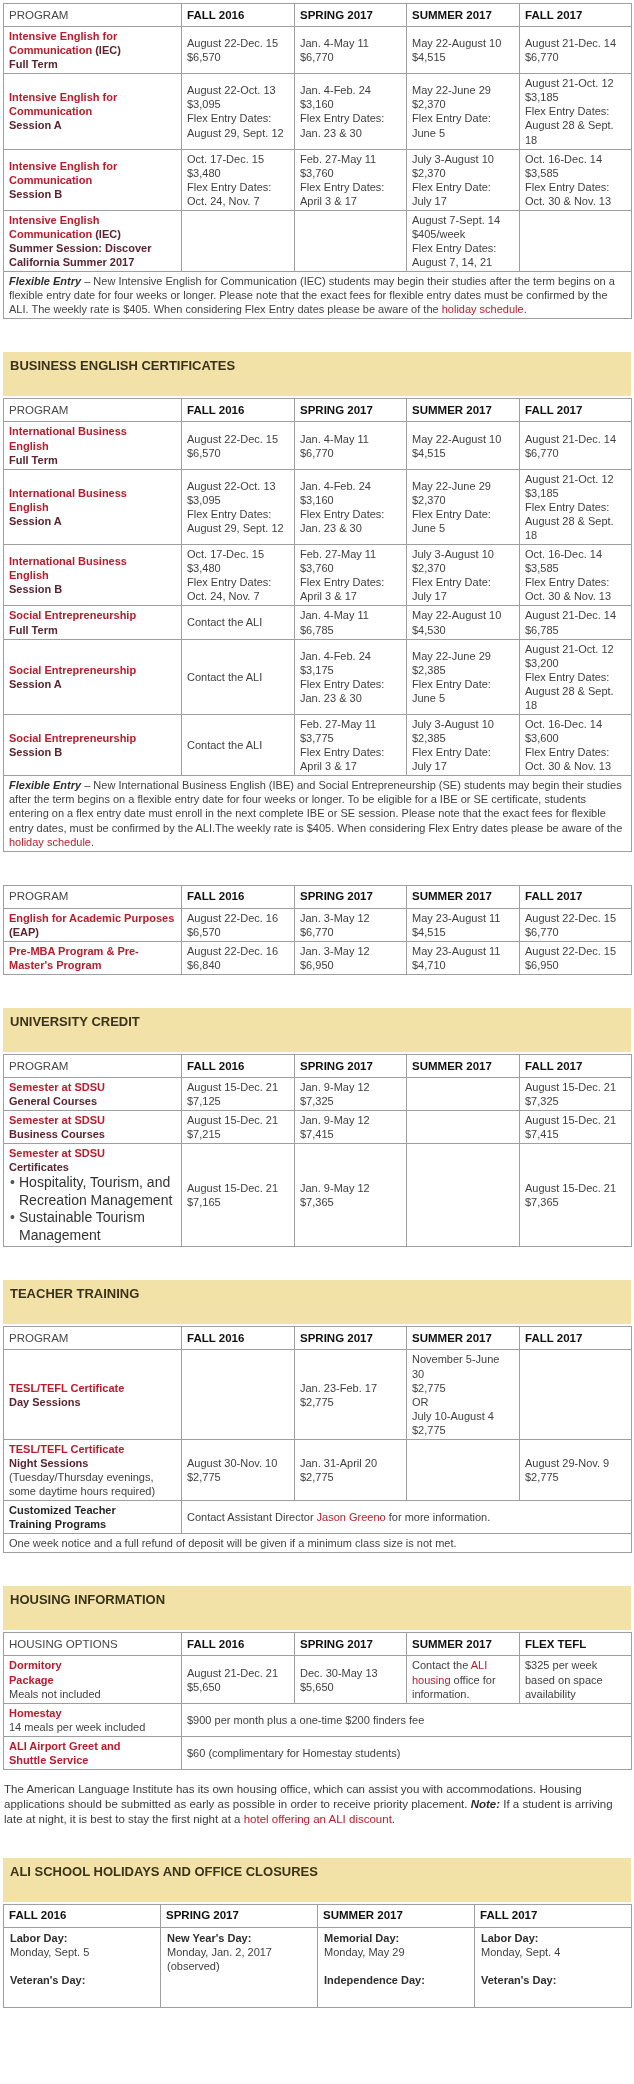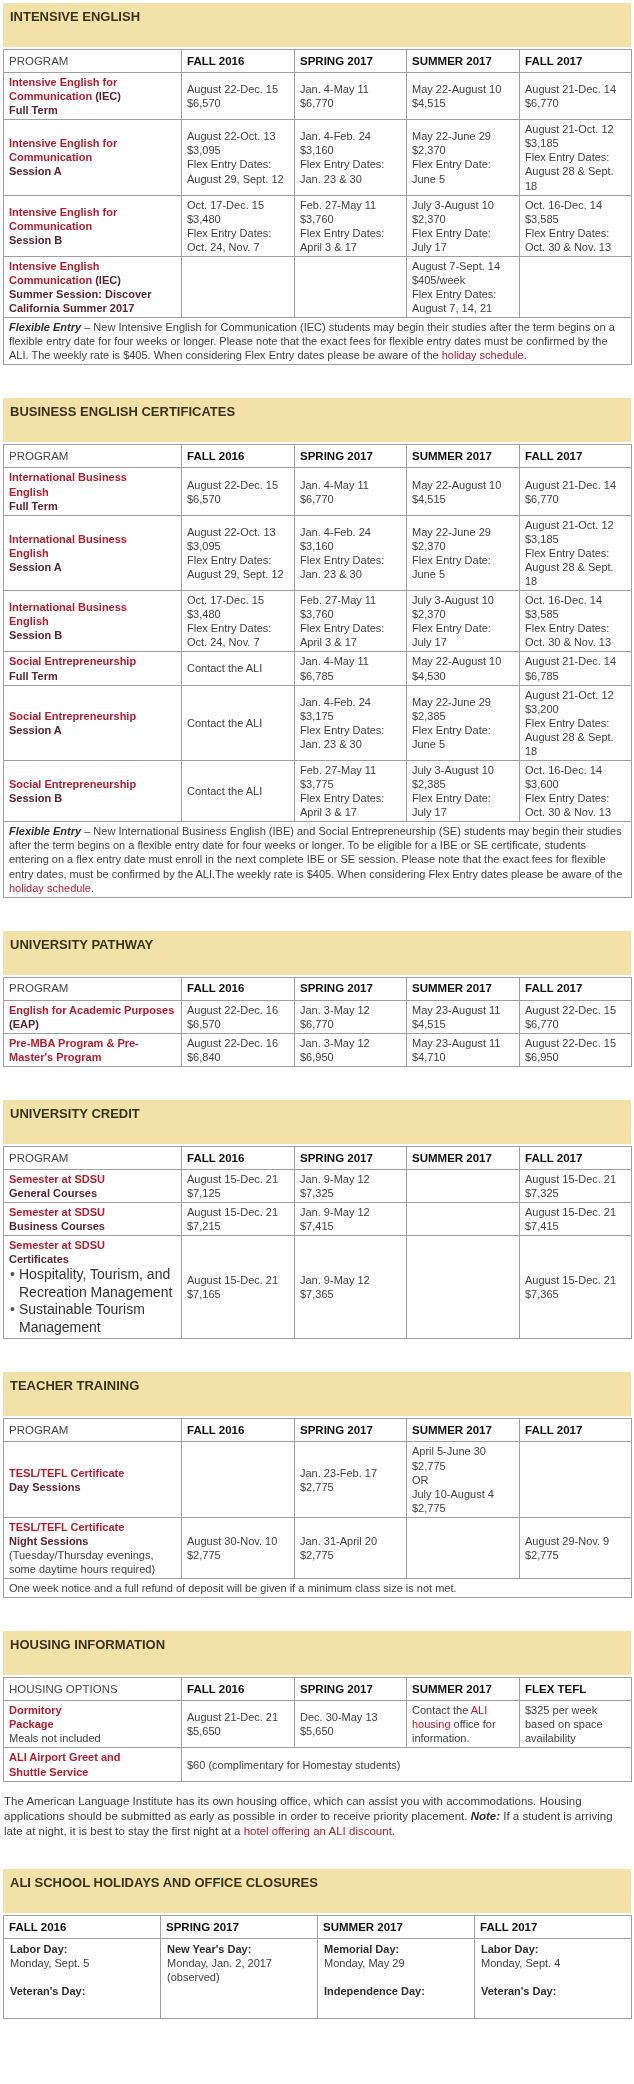--- a/index.html
+++ b/index.html
@@ -35,21 +35,20 @@
   .hol-item{margin-bottom:14px;}
   .hol-item .hlabel{display:block;font-weight:bold;color:#2e2e2e;}
   .hol-item .htext{display:block;white-space:pre-line;}
 </style>
 </head>
 <body>
 
 <div class="page">
 
   <div class="section">
-    <div class="band">INTENSIVE ENGLISH</div>
     <table class="tbl">
       <colgroup>
           <col class="c-prog">
           <col class="c-term">
           <col class="c-term2">
           <col class="c-term">
           <col class="c-term2">
         </colgroup>
       <tbody>
           <tr>
@@ -274,21 +273,20 @@
       <tr>
         <td class="notecell" colspan="5">
           <b class="lead">Flexible Entry</b><span> – New International Business English (IBE) and Social Entrepreneurship (SE) students may begin their studies after the term begins on a flexible entry date for four weeks or longer. To be eligible for a IBE or SE certificate, students entering on a flex entry date must enroll in the next complete IBE or SE session. Please note that the exact fees for flexible entry dates, must be confirmed by the ALI.The weekly rate is $405. When considering Flex Entry dates please be aware of the </span><span class="rlink">holiday schedule</span><span>.</span>
         </td>
       </tr>
     </tbody>
       </table>
   </div>
 
   <div class="section">
-    <div class="band">UNIVERSITY PATHWAY</div>
     <table class="tbl">
       <colgroup>
           <col class="c-prog">
           <col class="c-term">
           <col class="c-term2">
           <col class="c-term">
           <col class="c-term2">
         </colgroup>
       <tbody>
           <tr>
@@ -411,40 +409,47 @@
         <th>FALL 2017</th>
       </tr>
       <tr>
         <td class="prog">
           <span class="pname">TESL/TEFL Certificate</span>
           <span class="psub">Day Sessions</span>
         </td>
         <td class="cell"></td>
         <td class="cell">Jan. 23-Feb. 17
 $2,775</td>
-        <td class="cell">April 5-June 30
+        <td class="cell">November 5-June 30
 $2,775
 OR
 July 10-August 4
 $2,775</td>
         <td class="cell"></td>
       </tr>
       <tr>
         <td class="prog">
           <span class="pname">TESL/TEFL Certificate</span>
           <span class="psub">Night Sessions</span>
           <span class="pnote">(Tuesday/Thursday evenings, some daytime hours required)</span>
         </td>
         <td class="cell">August 30-Nov. 10
 $2,775</td>
         <td class="cell">Jan. 31-April 20
 $2,775</td>
         <td class="cell"></td>
         <td class="cell">August 29-Nov. 9
 $2,775</td>
+      </tr>
+      <tr>
+        <td class="prog">
+          <span class="pname dark">Customized Teacher
+Training Programs</span>
+        </td>
+        <td class="cell" colspan="4"><span>Contact Assistant Director </span><span class="rlink">Jason Greeno</span><span> for more information.</span></td>
       </tr>
       <tr>
         <td class="notecell" colspan="5">One week notice and a full refund of deposit will be given if a minimum class size is not met.</td>
       </tr>
     </tbody>
       </table>
   </div>
 
   <div class="section tight">
     <div class="band">HOUSING INFORMATION</div>
@@ -472,20 +477,27 @@
         </td>
         <td class="cell">August 21-Dec. 21
 $5,650</td>
         <td class="cell">Dec. 30-May 13
 $5,650</td>
         <td class="cell"><span>Contact the </span><span class="rlink">ALI housing</span><span> office for information.</span></td>
         <td class="cell">$325 per week based on space availability</td>
       </tr>
       <tr>
         <td class="prog">
+          <span class="pname">Homestay</span>
+          <span class="pnote">14 meals per week included</span>
+        </td>
+        <td class="cell" colspan="4">$900 per month plus a one-time $200 finders fee</td>
+      </tr>
+      <tr>
+        <td class="prog">
           <span class="pname">ALI Airport Greet and
 Shuttle Service</span>
         </td>
         <td class="cell" colspan="4">$60 (complimentary for Homestay students)</td>
       </tr>
     </tbody>
       </table>
   </div>
 
   <p class="para"><span>The American Language Institute has its own housing office, which can assist you with accommodations. Housing applications should be submitted as early as possible in order to receive priority placement. </span><b class="lead">Note:</b><span> If a student is arriving late at night, it is best to stay the first night at a </span><span class="rlink">hotel offering an ALI discount</span><span>.</span></p>

